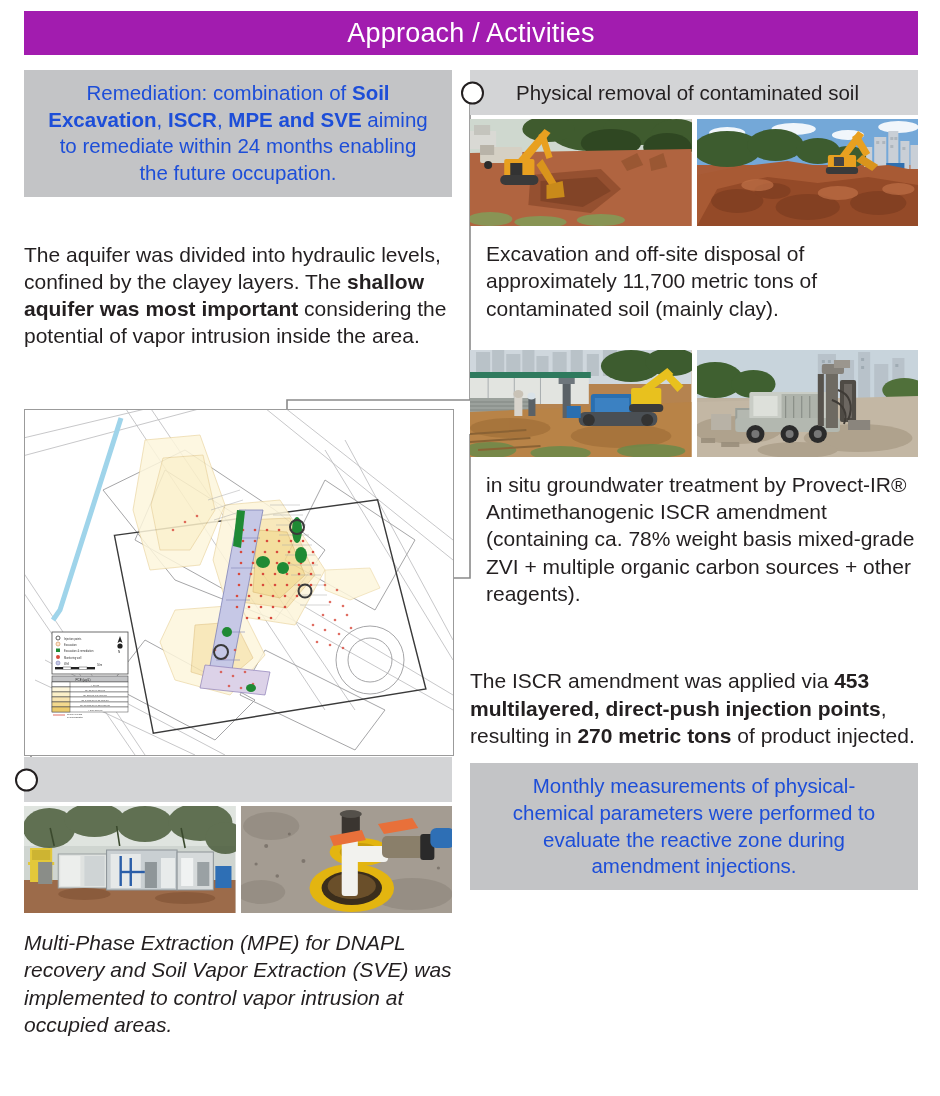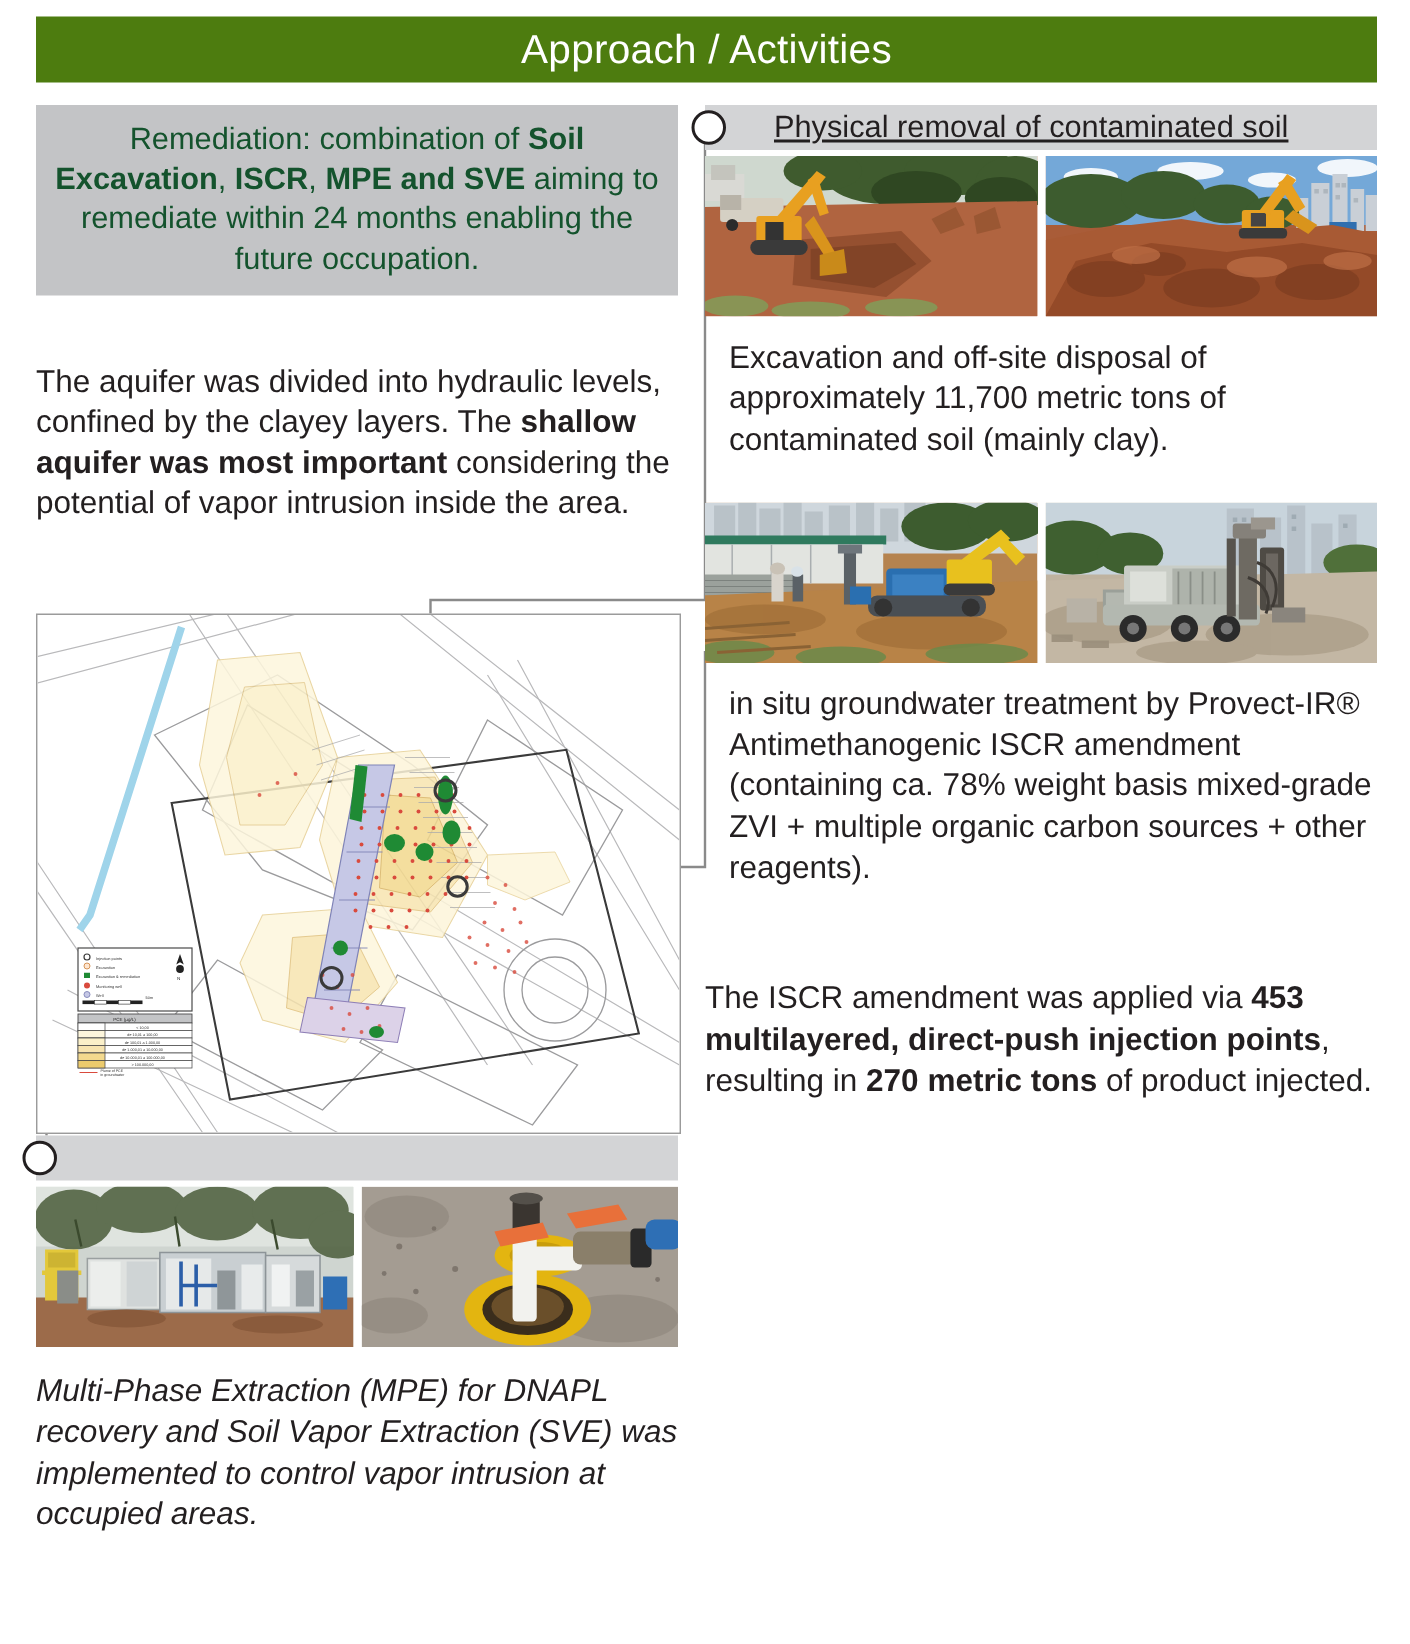--- a/index.html
+++ b/index.html
@@ -4,51 +4,51 @@
 <style>
   html,body{margin:0;padding:0;}
   body{
     width:940px;height:1096px;background:#ffffff;
     font-family:"Liberation Sans", sans-serif;
     color:#231f20;overflow:hidden;position:relative;
   }
   
   .title-bar{
     position:absolute;left:24px;top:11px;width:894px;height:44px;
-    background:#4d7c0f;color:#ffffff;
+    background:#a21caf;color:#ffffff;
     display:flex;align-items:center;justify-content:center;
     font-size:27px;letter-spacing:.2px;
   }
   
   .grey-box{
-    background:#c3c4c6;color:#14532d;
+    background:#c3c4c6;color:#1d4ed8;
     text-align:center;font-size:20.5px;line-height:1.30;
-    padding:10px 12px;box-sizing:border-box;
+    padding:10px 24px;box-sizing:border-box;
   }
   .body-text{font-size:21px;line-height:1.30;color:#231f20;margin-top:44px;}
   b{font-weight:bold;}
 
   
   .left-col{position:absolute;left:24px;top:70px;width:428px;}
   .lc-intro{width:428px;}
   .lc-para{width:428px;}
 
   
   .map-wrap{
     position:absolute;left:24px;top:409px;width:428px;height:345px;
     background:#ffffff;border:1px solid #9b9b9b;overflow:hidden;
   }
   .map-svg{display:block;width:428px;height:345px;}
 
   
   .sec-head{
-    position:relative;height:30px;background:#d3d4d6;
+    position:relative;height:45px;background:#d3d4d6;
     display:flex;align-items:center;
     padding-left:46px;box-sizing:border-box;
-    font-size:20.5px;color:#231f20;white-space:nowrap;text-decoration:underline;
+    font-size:20.5px;color:#231f20;white-space:nowrap;
   }
   .sec-bullet{
     position:absolute;left:-9px;top:50%;transform:translateY(-50%);
     width:23px;height:23px;border:2.4px solid #231f20;border-radius:50%;
     background:#ffffff;box-sizing:border-box;
   }
   .photo-row{display:flex;gap:5px;margin-top:4px;}
   .photo{height:107px;flex:1;overflow:hidden;position:relative;}
   .photo svg{display:block;width:100%;height:100%;}
 
@@ -629,14 +629,15 @@
               <rect x="24" y="92" width="18" height="5"></rect>
           </g>
         </svg>
       </div>
     </div>
     <div class="body-text rc-text">in situ groundwater treatment by Provect-IR® Antimethanogenic ISCR amendment (containing ca. 78% weight basis mixed-grade ZVI + multiple organic carbon sources + other reagents).</div>
     <div class="rc-gap"></div>
     <div class="body-text">
       <span>The ISCR amendment was applied via </span><b>453 multilayered, direct-push injection points</b><span>, resulting in </span><b>270 metric tons</b><span> of product injected.</span>
     </div>
+    <div class="grey-box" style="margin-top:14px;width:448px;">Monthly measurements of physical-chemical parameters were performed to evaluate the reactive zone during amendment injections.</div>
   </div>
 </div>
 
 </body></html>

